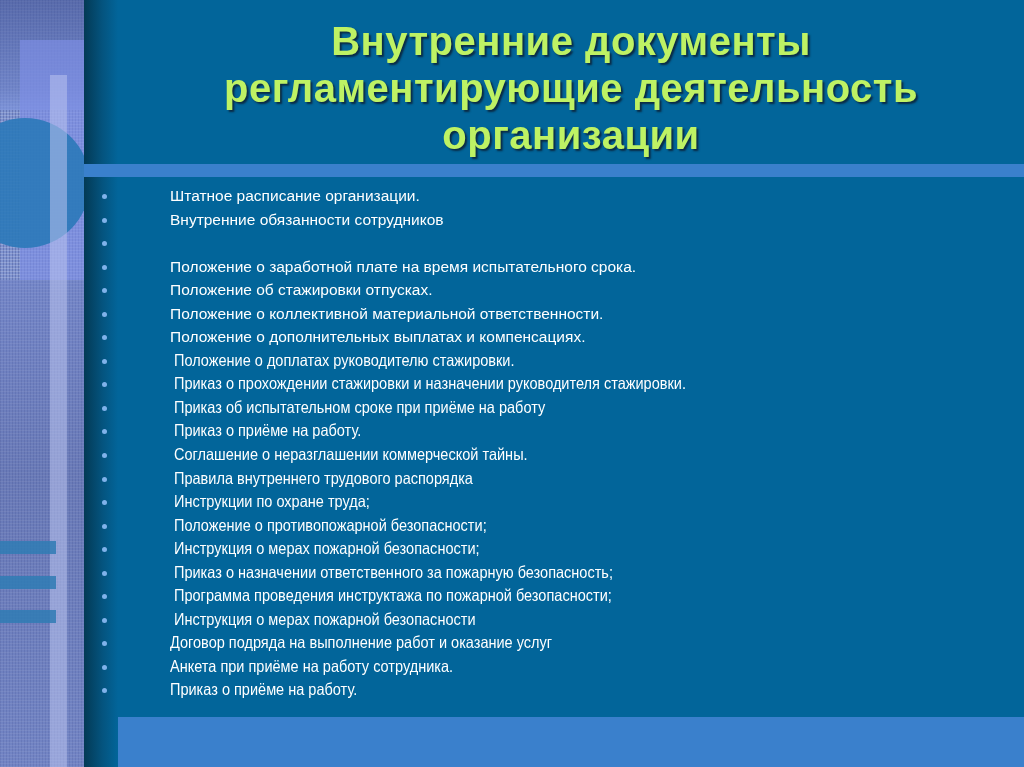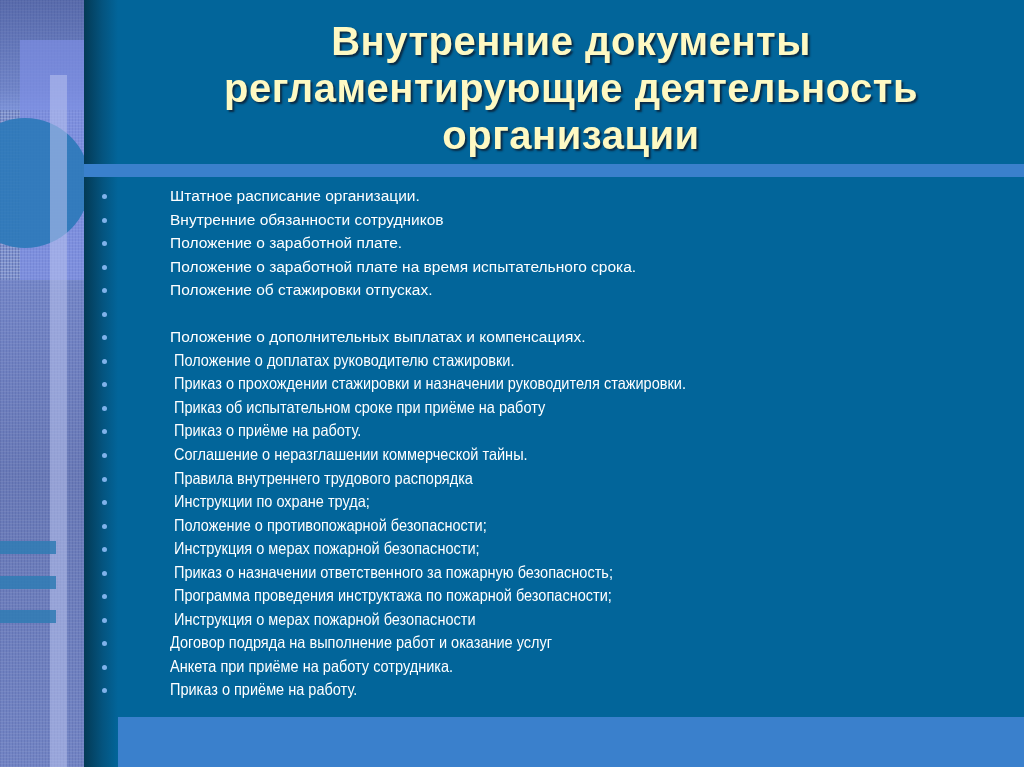--- a/index.html
+++ b/index.html
@@ -34,21 +34,21 @@
     .band {
       position:absolute; left:84px; top:164px; width:940px; height:13px;
       background:#3a80cc;
     }
     .bottom-box {
       position:absolute; left:118px; top:717px; width:906px; height:50px;
       background:#3a80cc;
     }
     .title {
       position:absolute; left:118px; top:18px; width:906px; text-align:center;
-      color:#fef9c3; font-weight:bold; font-size:40px; line-height:47px;
+      color:#bef264; font-weight:bold; font-size:40px; line-height:47px;
       text-shadow: 2px 2px 2px #0a2a44;
       letter-spacing: 0.5px;
     }
     .title div { margin:0; }
     .list { position:absolute; left:0; top:168px; width:1024px; margin:16px; padding:0; list-style:none; }
     .item { position:relative; height:23.55px; color:#ffffff; font-size:15.5px; line-height:23px; white-space:nowrap; }
     .bullet { position:absolute; left:86px; top:10px; width:5px; height:5px; border-radius:50%; background:#7fb2ea; }
     .text { position:absolute; left:154px; top:0; }
     .item.narrow .text { left:158px; font-family:"Liberation Sans Narrow","Liberation Sans",sans-serif; transform:scaleX(0.88); transform-origin:left center; font-size:16.5px; }
   </style>
@@ -79,32 +79,32 @@
     <li class="item">
       <span class="bullet"></span>
       <span class="text">Штатное расписание организации.</span>
     </li>
     <li class="item">
       <span class="bullet"></span>
       <span class="text">Внутренние обязанности сотрудников</span>
     </li>
     <li class="item">
       <span class="bullet"></span>
-      <span class="text">Положение о заработной плате.</span>
     </li>
     <li class="item">
       <span class="bullet"></span>
       <span class="text">Положение о заработной плате на время испытательного срока.</span>
     </li>
     <li class="item">
       <span class="bullet"></span>
       <span class="text">Положение об стажировки отпусках.</span>
     </li>
     <li class="item">
       <span class="bullet"></span>
+      <span class="text">Положение о коллективной материальной ответственности.</span>
     </li>
     <li class="item">
       <span class="bullet"></span>
       <span class="text">Положение о дополнительных выплатах и компенсациях.</span>
     </li>
     <li class="item narrow">
       <span class="bullet"></span>
       <span class="text">Положение о доплатах руководителю стажировки.</span>
     </li>
     <li class="item narrow">

